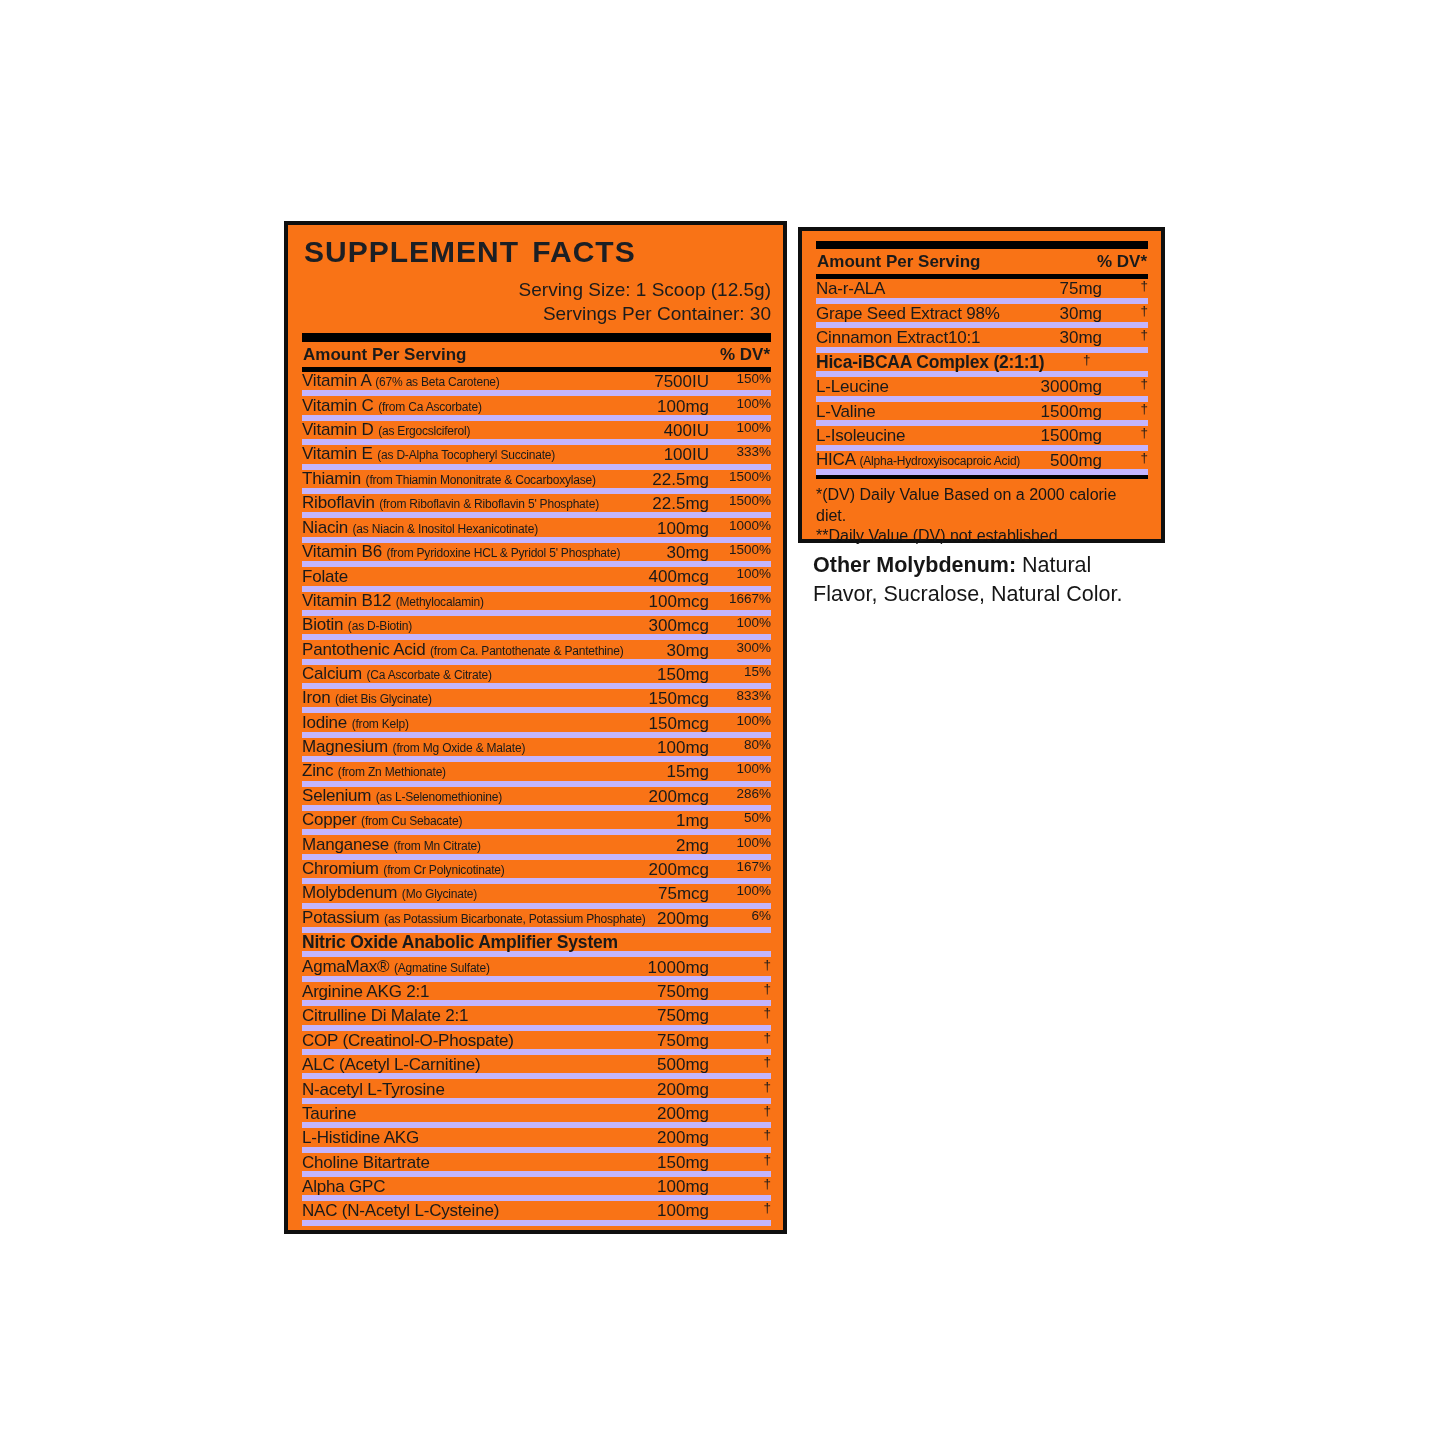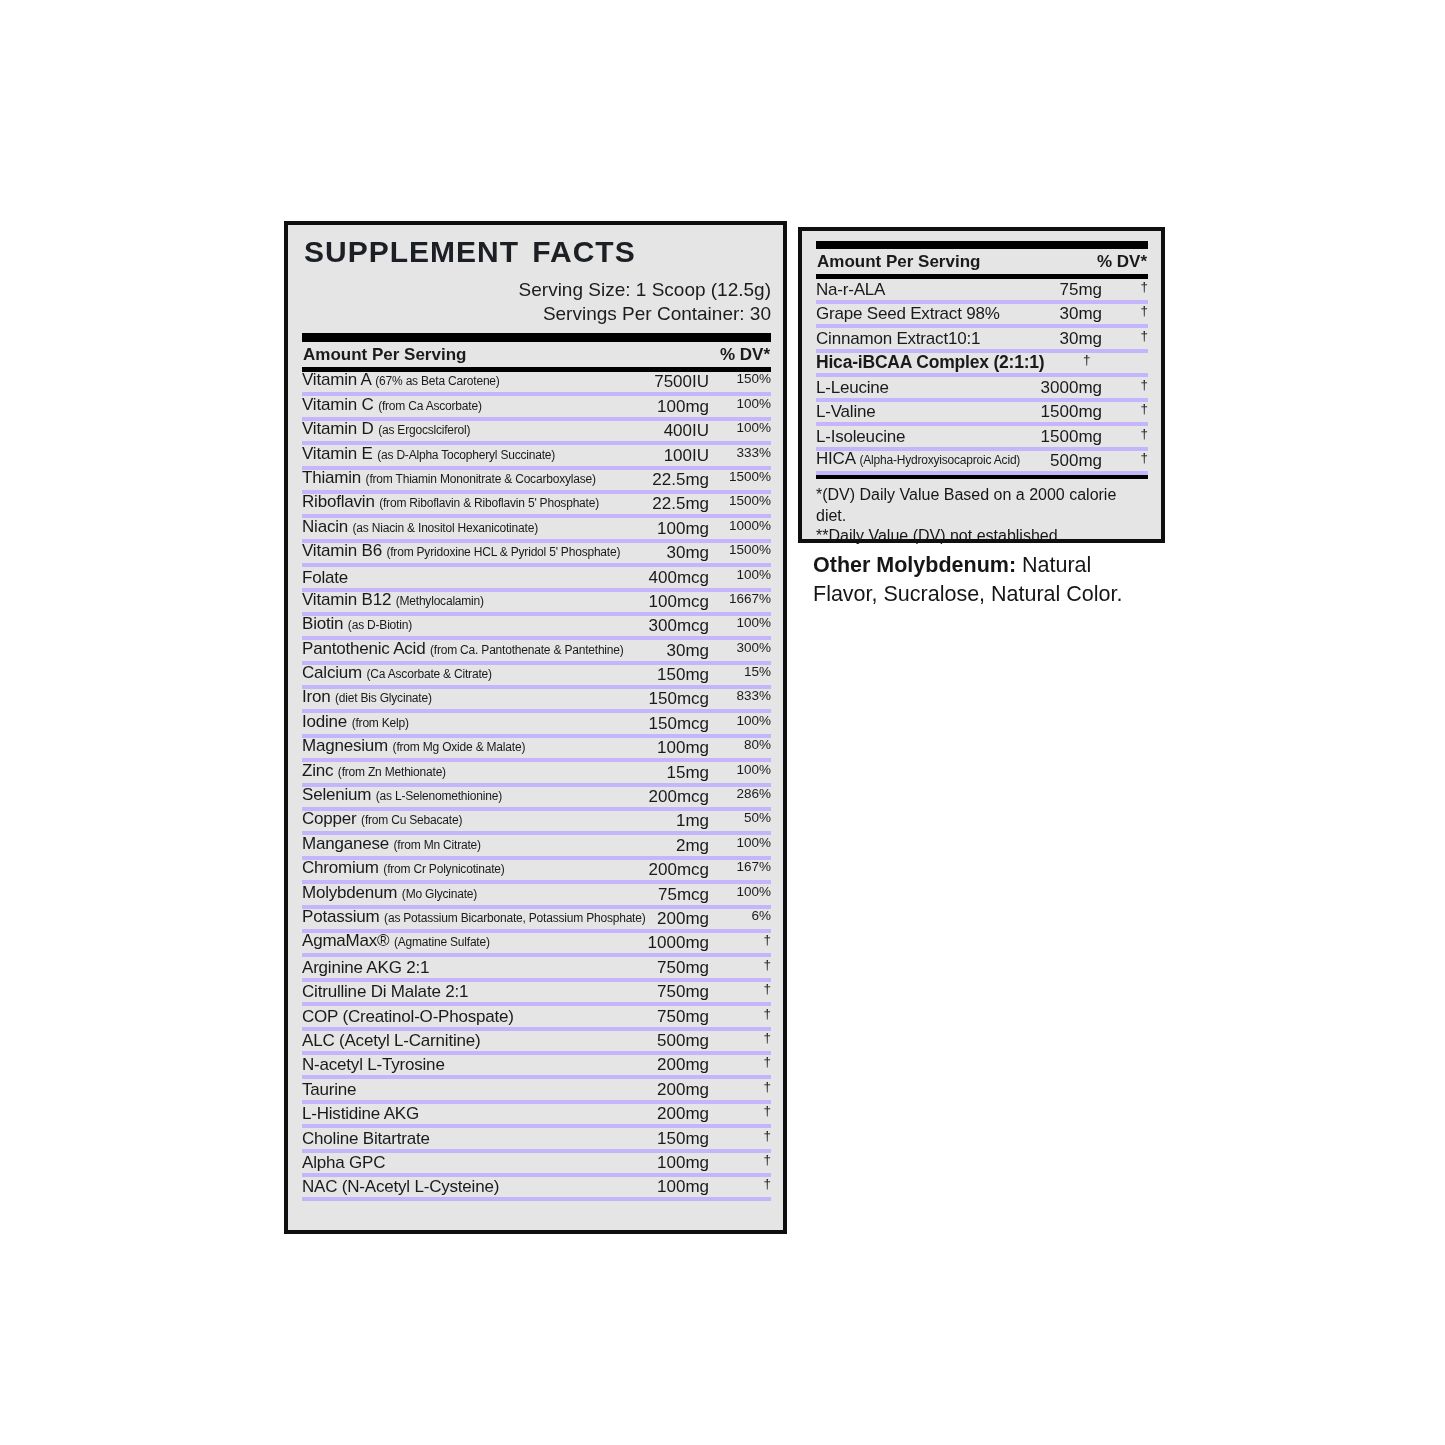--- a/index.html
+++ b/index.html
@@ -2,21 +2,21 @@
 <html><head>
 <meta charset="utf-8">
 <style>
   html, body { margin:0; padding:0; }
   body {
     width:1445px; height:1445px; background:#ffffff; position:relative;
     font-family:"Liberation Sans", sans-serif; color:#1a1a1a;
     -webkit-font-smoothing:antialiased;
   }
   .panel {
-    position:absolute; background:#e5e5e5; border:4px solid #0f0f0f;
+    position:absolute; background:#f97316; border:4px solid #0f0f0f;
     box-sizing:border-box;
   }
   #left-panel  { left:284px; top:221px; width:503px; height:1013px; padding:8px 12px 0 14px; }
   #right-panel { left:798px; top:227px; width:367px; height:316px;  padding:10px 13px 0 14px; }
 
   .title {
     font-size:30px; font-weight:bold; color:#1c1f24;
     letter-spacing:1px; word-spacing:4px; line-height:34px; margin:2px 0 0 2px;
     white-space:nowrap;
   }
@@ -29,23 +29,23 @@
   .bar-5 { height:5px; }
   .bar-4 { height:4px; }
 
   .hdr {
     display:flex; justify-content:space-between; align-items:center;
     font-weight:bold; font-size:17px; padding:4px 1px 3px 1px; line-height:18px;
   }
 
   .rows { }
   .row {
-    display:flex; align-items:flex-end;
+    display:flex; align-items:center;
     height:24.4px; box-sizing:border-box; padding-top:1px;
-    border-bottom:4px solid #c4b5fd;
+    border-bottom:6px solid #c4b5fd;
   }
   #right-panel .row { height:24.5px; }
   .row > span { line-height:21px; }
   .rname { flex:0 0 auto; font-size:17px; letter-spacing:-0.2px; white-space:nowrap; }
   .rdetail { font-size:12px; letter-spacing:-0.2px;margin-top:16px; }
   .ramt { flex:1 1 auto; text-align:right; font-size:17px; white-space:nowrap; }
   .rdv  { flex:0 0 62px; text-align:right; font-size:13.5px; position:relative; top:-3px; }
   #right-panel .rdv { flex:0 0 46px; }
   .row.section-head { font-weight:bold; font-size:17.5px; }
   .row.section-head .rname { font-size:17.5px; }
@@ -208,20 +208,23 @@
           <span class="ramt">75mcg</span>
           <span class="rdv">100%</span>
         </div>
 
         <div class="row">
           <span class="rname"><span>Potassium</span> <span class="rdetail">(as Potassium Bicarbonate, Potassium Phosphate)</span></span>
           <span class="ramt">200mg</span>
           <span class="rdv">6%</span>
         </div>
 
+        <div class="row section-head">
+          <span class="rname">Nitric Oxide Anabolic Amplifier System</span>
+        </div>
 
         <div class="row">
           <span class="rname"><span>AgmaMax®</span> <span class="rdetail">(Agmatine Sulfate)</span></span>
           <span class="ramt">1000mg</span>
           <span class="rdv">†</span>
         </div>
 
         <div class="row">
           <span class="rname"><span>Arginine AKG 2:1</span> </span>
           <span class="ramt">750mg</span>

